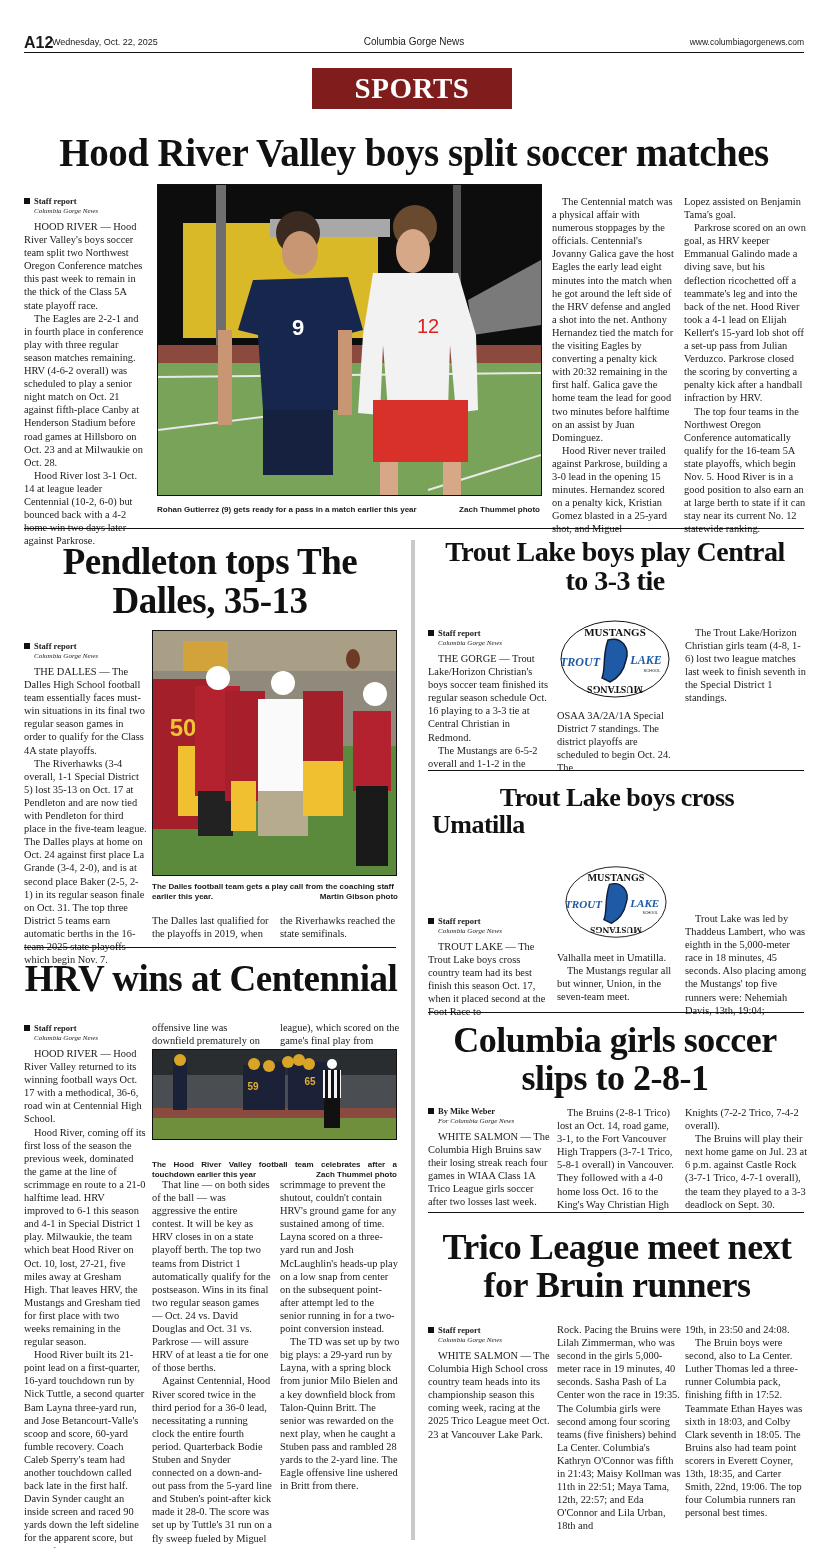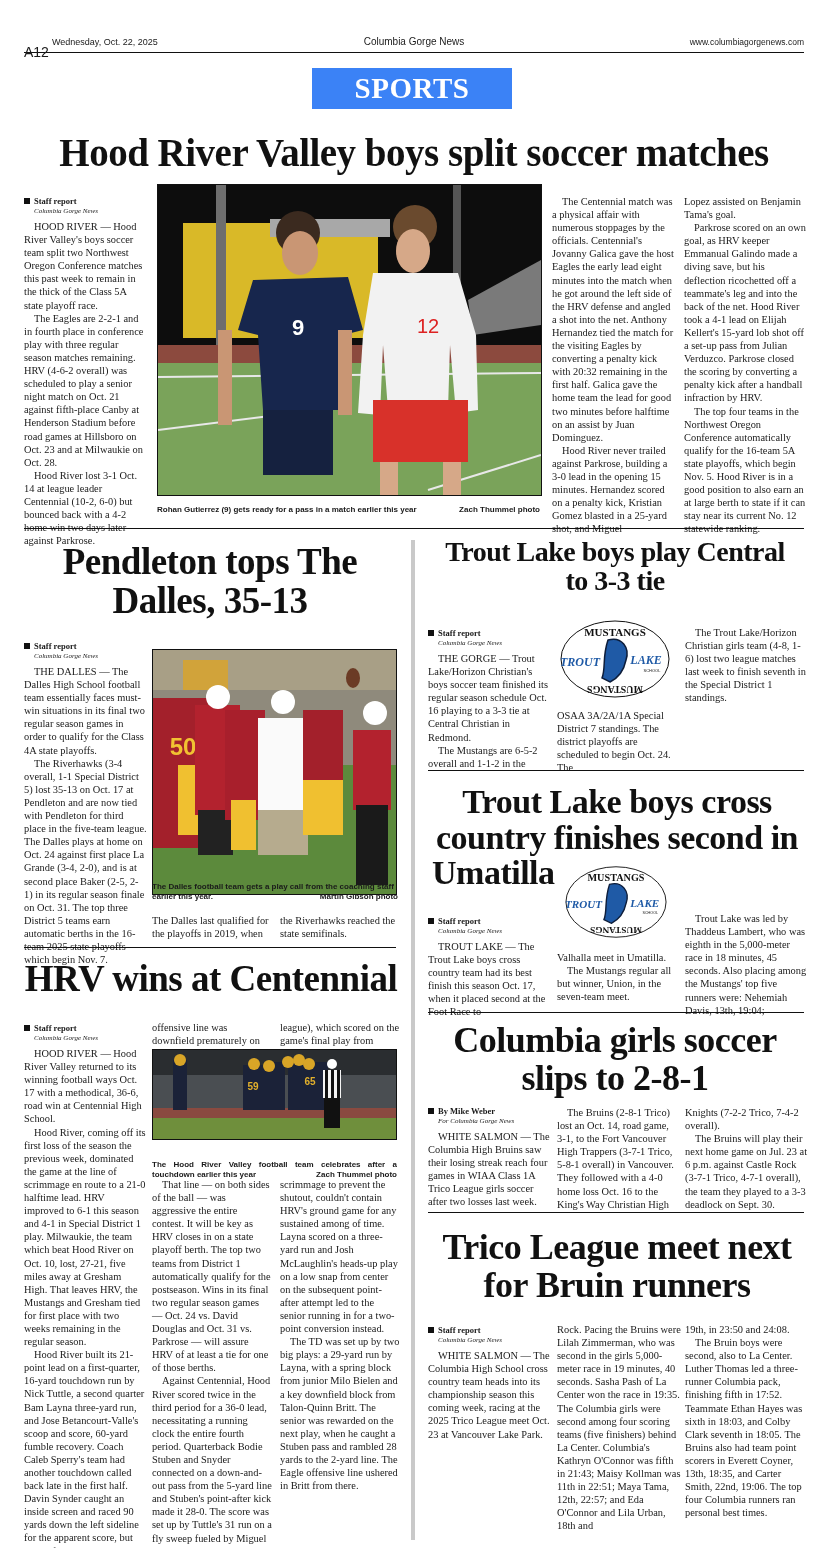--- a/index.html
+++ b/index.html
@@ -1,24 +1,24 @@
 <!DOCTYPE html>
 <html><head>
 <meta charset="utf-8">
 <style>
   html,body{margin:0;padding:0;background:#fff;}
   body{width:828px;height:1548px;position:relative;overflow:hidden;color:#1a1a1a;
        font-family:"Liberation Serif","DejaVu Serif",serif;}
   .folio{position:absolute;top:34px;left:24px;right:24px;height:18px;border-bottom:1.5px solid #111;
          font-family:"Liberation Sans",sans-serif;}
-  .folio .pg{position:absolute;left:0;top:10px;font-weight:normal;font-size:14px;}
+  .folio .pg{position:absolute;left:0;top:0;font-weight:bold;font-size:16px;}
   .folio .date{position:absolute;left:28px;top:3px;font-size:9px;}
   .folio .paper{position:absolute;left:0;right:0;text-align:center;top:2px;font-size:10px;}
   .folio .site{position:absolute;right:0;top:3px;font-size:8.5px;padding-left:16px;}
-  .section-flag{position:absolute;left:312px;top:68px;width:200px;height:41px;background:#3b82f6;color:#fff;
+  .section-flag{position:absolute;left:312px;top:68px;width:200px;height:41px;background:#7f1d1d;color:#fff;
         font-family:"Liberation Serif",serif;font-weight:bold;font-size:29px;text-align:center;line-height:41px;letter-spacing:0.5px;}
   .hed{position:absolute;font-family:"Liberation Serif",serif;font-weight:bold;text-align:center;color:#111;line-height:1.05;letter-spacing:-0.5px;}
   .col{position:absolute;font-size:10.4px;line-height:13.1px;text-align:left;}
   .col p{margin:0;text-indent:10px;}
   .col p.noindent{text-indent:0;}
   .byline{font-family:"Liberation Serif",serif;font-size:8.5px;line-height:10px;margin-bottom:4px;}
   .byline .who{font-weight:bold;display:flex;align-items:center;gap:4px;}
   .byline .sq{display:inline-block;width:6px;height:6px;background:#111;}
   .byline .org{font-style:italic;font-size:7px;padding-left:10px;}
   .photo{position:absolute;border:1.5px solid #111;overflow:hidden;}
@@ -109,21 +109,21 @@
     <div class="who">
         <span class="sq"></span>
         <span>Staff report</span>
       </div>
     <div class="org">Columbia Gorge News</div>
   </div>
   <p>THE DALLES — The Dalles High School football team essentially faces must-win situations in its final two regular season games in order to qualify for the Class 4A state playoffs.</p>
   <p>The Riverhawks (3-4 overall, 1-1 Special District 5) lost 35-13 on Oct. 17 at Pendleton and are now tied with Pendleton for third place in the five-team league. The Dalles plays at home on Oct. 24 against first place La Grande (3-4, 2-0), and is at second place Baker (2-5, 2-1) in its regular season finale on Oct. 31. The top three District 5 teams earn automatic berths in the 16-team 2025 state playoffs which begin Nov. 7.</p>
 </div>
 
-<div class="photo" style="left:152px;top:630px;width:243px;height:244px;margin-top:19px;">
+<div class="photo" style="left:152px;top:630px;width:243px;height:244px;">
   <svg width="243" height="244" viewBox="0 0 243 244">
     <rect width="243" height="244" fill="#8f8a7c"></rect>
     <rect x="0" y="0" width="243" height="40" fill="#a89f86"></rect>
     <rect x="30" y="10" width="45" height="30" fill="#d1a33a"></rect>
     <rect x="0" y="115" width="243" height="129" fill="#5c8a3c"></rect>
     <rect x="0" y="48" width="55" height="150" fill="#a3202b"></rect>
     <text x="30" y="105" fill="#f1c232" font-family="Liberation Sans, sans-serif" font-weight="bold" font-size="24" text-anchor="middle">50</text>
     <rect x="25" y="115" width="28" height="70" fill="#f0c030"></rect>
     <rect x="42" y="55" width="45" height="110" fill="#b3222e"></rect>
     <rect x="45" y="160" width="35" height="45" fill="#222"></rect>
@@ -181,23 +181,22 @@
 </div>
 <div class="col" style="left:557px;top:709px;width:122px;">
   <p class="noindent">OSAA 3A/2A/1A Special District 7 standings. The district playoffs are scheduled to begin Oct. 24. The</p>
 </div>
 <div class="col" style="left:685px;top:626px;width:124px;">
   <p>The Trout Lake/Horizon Christian girls team (4-8, 1-6) lost two league matches last week to finish seventh in the Special District 1 standings.</p>
 </div>
 
 <div class="rule-h" style="left:428px;right:24px;top:770px;"></div>
 
-<div class="hed" style="left:432px;width:370px;top:784px;font-size:34px;">
+<div class="hed" style="left:432px;width:370px;top:784px;font-size:26px;">
   <div>Trout Lake boys cross</div>
-  <div>country finishes second in</div>
   <div style="text-align:left;">Umatilla</div>
 </div>
 <div class="logo" style="left:557px;top:864px;width:118px;height:76px;">
   <svg width="118" height="76" viewBox="0 0 118 82">
     <ellipse cx="59" cy="41" rx="54" ry="38" fill="#fff" stroke="#111" stroke-width="1"></ellipse>
     <text x="59" y="18" font-family="Liberation Serif, serif" font-weight="bold" font-size="11" text-anchor="middle" fill="#111">MUSTANGS</text>
     <path d="M52,22 C66,18 74,30 70,42 C68,52 62,60 54,64 L46,60 C50,50 46,40 52,22 Z" fill="#1f5aa6" stroke="#0d1d3a" stroke-width="1.5"></path>
     <text x="24" y="48" font-family="Liberation Serif, serif" font-weight="bold" font-style="italic" font-size="12" text-anchor="middle" fill="#1f5aa6">TROUT</text>
     <text x="90" y="46" font-family="Liberation Serif, serif" font-weight="bold" font-style="italic" font-size="12" text-anchor="middle" fill="#1f5aa6">LAKE</text>
     <text x="96" y="54" font-family="Liberation Sans, sans-serif" font-size="4" text-anchor="middle" fill="#111">SCHOOL</text>

